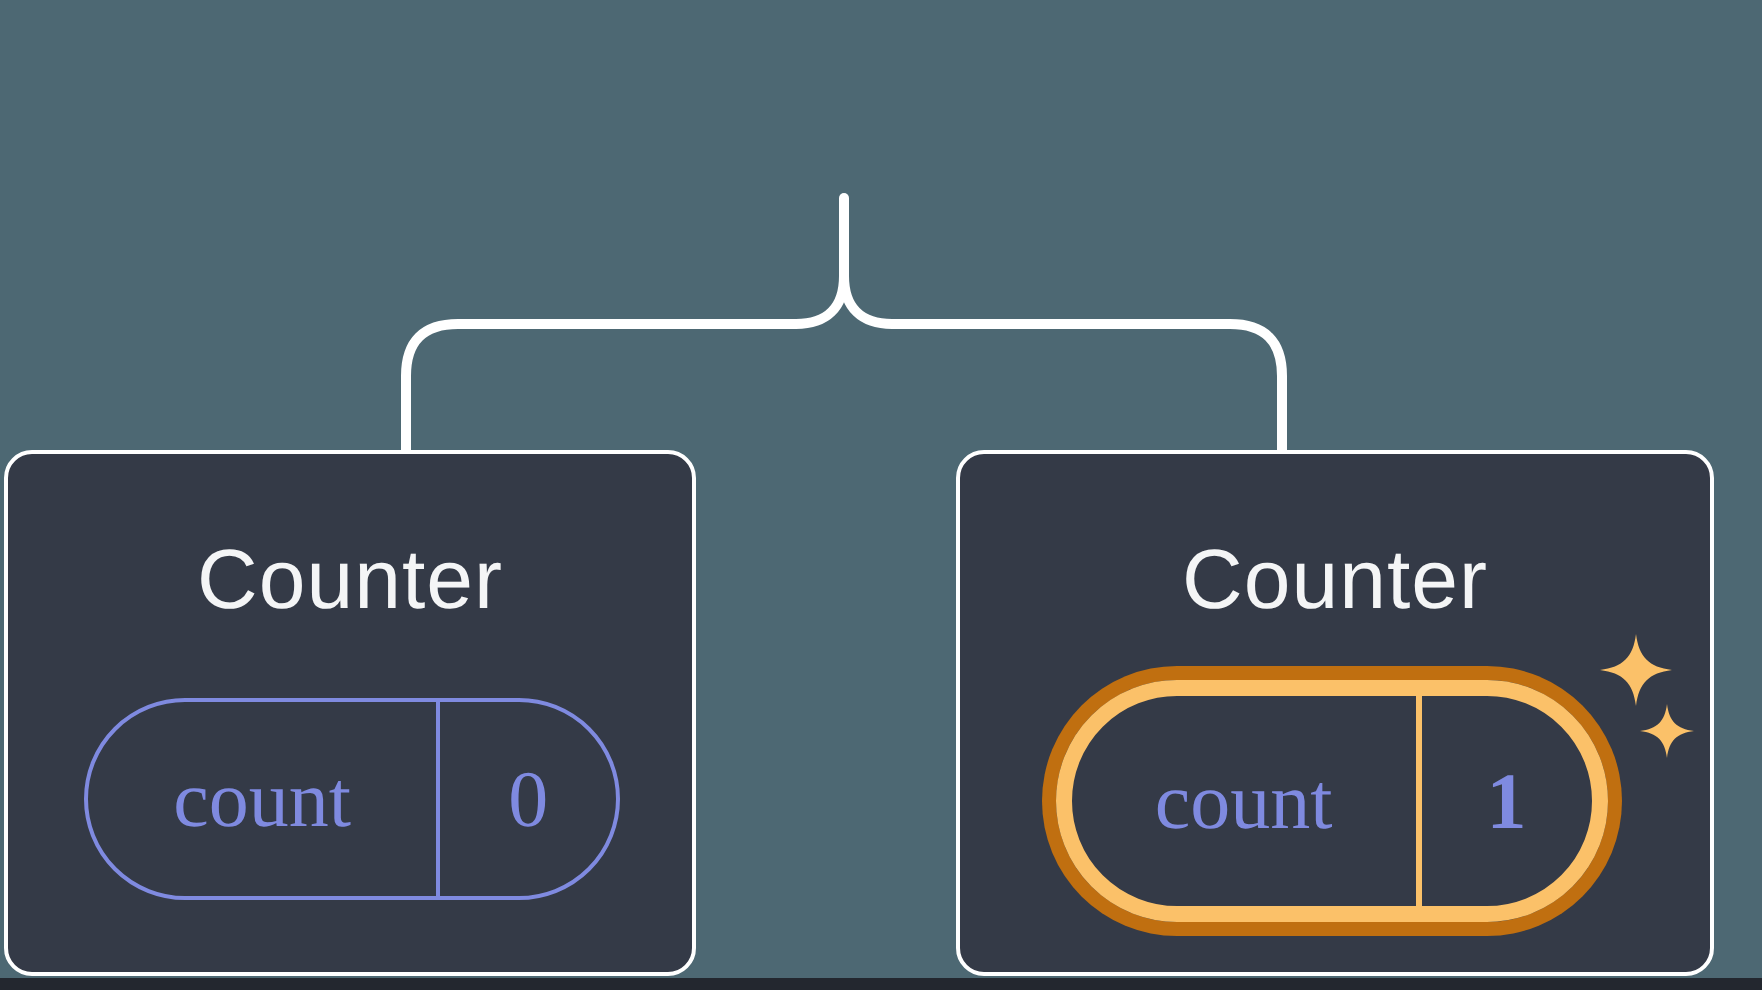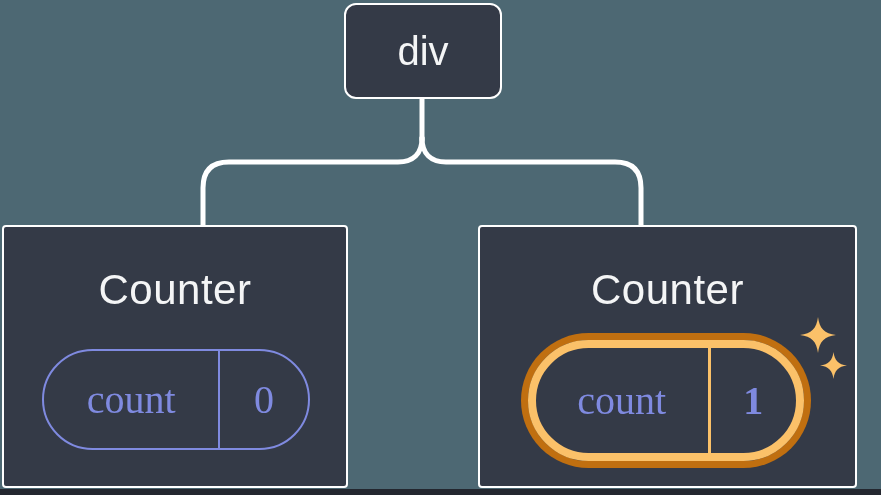--- a/index.html
+++ b/index.html
@@ -26,21 +26,21 @@
   .root-node{
     left:344px;top:3px;width:158px;height:96px;
     border-radius:12px;
     display:flex;align-items:center;justify-content:center;
   }
   .root-label{
     color:#f4f5f6;font-size:40px;line-height:1;
   }
   .card{
     left:auto;top:225px;height:263px;
-    border-radius:4px;
+    border-radius:14px;
   }
   .card-left{left:2px;width:346px;}
   .card-right{left:478px;width:379px;}
   .card-title{
     margin-top:42px;
     text-align:center;
     color:#f4f5f6;
     font-size:42px;line-height:1;
     letter-spacing:0.5px;
   }
@@ -86,23 +86,20 @@
 <body>
 
 <div class="stage">
 
   <svg class="connector-svg" viewBox="0 0 881 495" xmlns="http://www.w3.org/2000/svg">
     <path d="M422,99 L422,140" fill="none" stroke="#ffffff" stroke-width="5" stroke-linecap="round"></path>
     <path d="M422,138 C422,154 413,162 398,162 L229,162 Q203,162 203,188 L203,226" fill="none" stroke="#ffffff" stroke-width="5" stroke-linecap="round"></path>
     <path d="M422,138 C422,154 431,162 446,162 L615,162 Q641,162 641,188 L641,226" fill="none" stroke="#ffffff" stroke-width="5" stroke-linecap="round"></path>
   </svg>
 
-  <div class="node root-node">
-    <span class="root-label">div</span>
-  </div>
 
   <div class="node card card-left">
     <div class="card-title">Counter</div>
     <div class="pill pill-plain">
       <div class="pill-key">count</div>
       <div class="pill-value">0</div>
     </div>
   </div>
 
   <div class="node card card-right">

